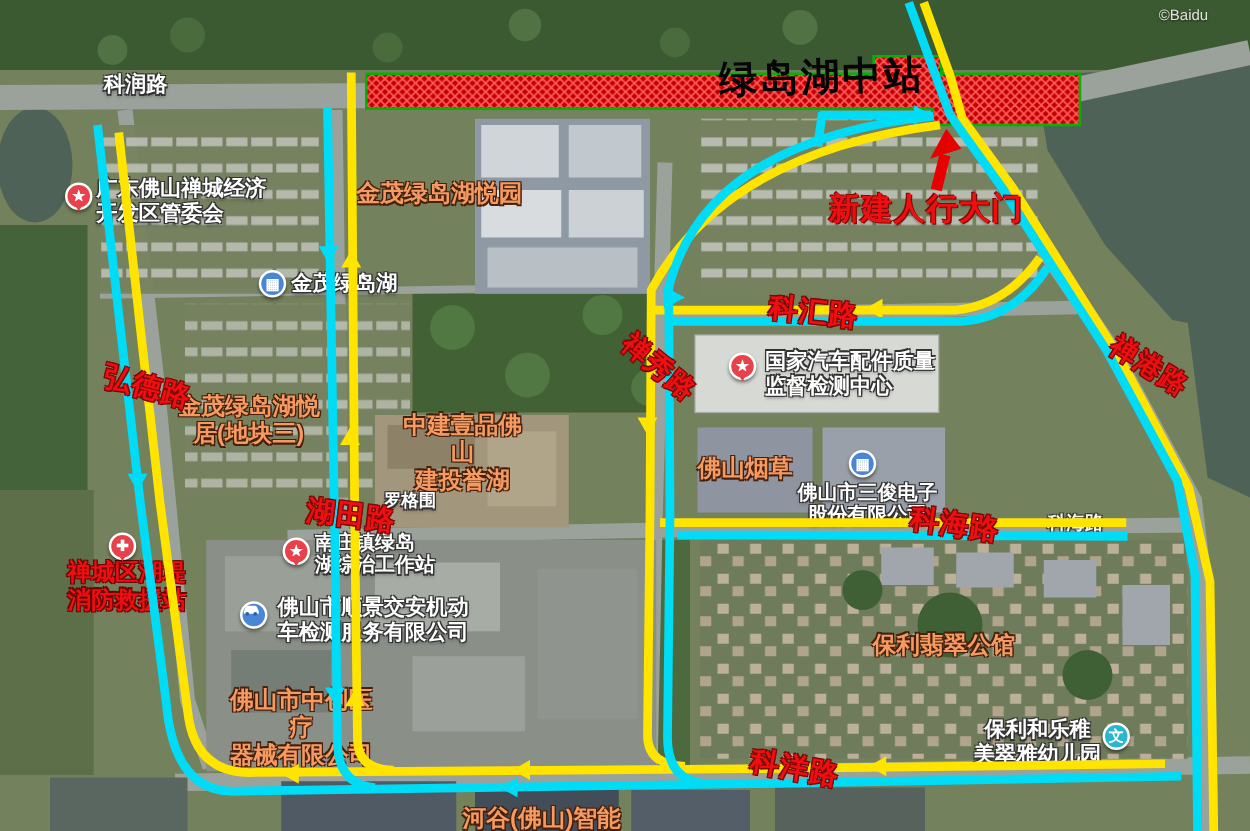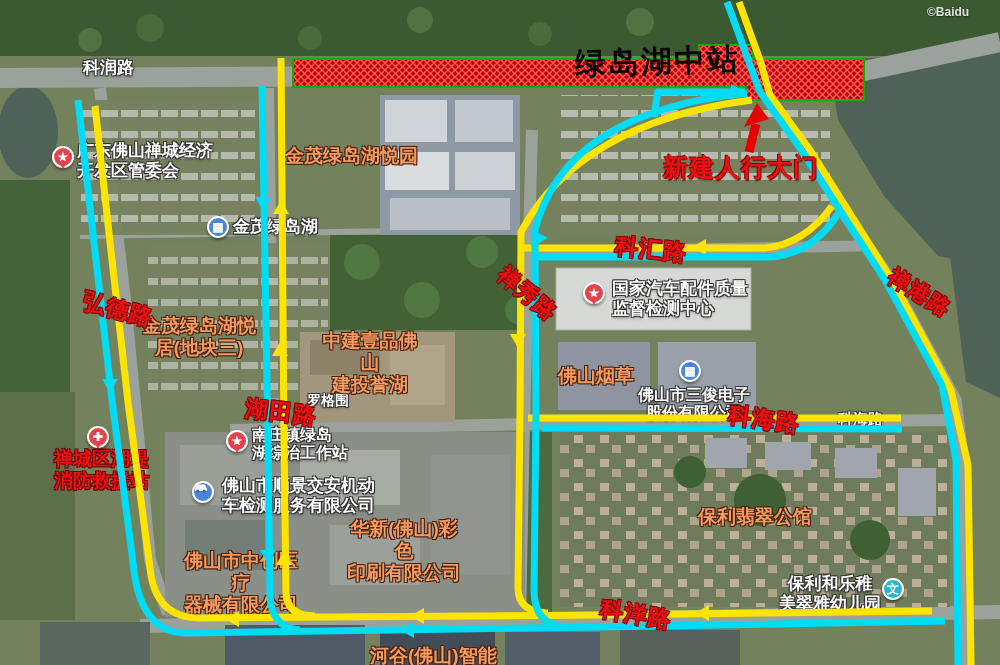--- a/index.html
+++ b/index.html
@@ -26,21 +26,21 @@
     color:var(--annotation-red,#e11);font-size:23px;letter-spacing:1px;
     text-shadow:-1px -1px 0 #7e0606,1px -1px 0 #7e0606,-1px 1px 0 #7e0606,1px 1px 0 #7e0606;
   }
   .red-poi{
     color:var(--annotation-red,#e11);font-size:19px;
     text-shadow:-1px -1px 0 #6b0404,1px -1px 0 #6b0404,-1px 1px 0 #6b0404,1px 1px 0 #6b0404;
   }
   .station-lbl{color:#050505;font-size:31px;letter-spacing:2px;transform:rotate(-1.5deg);}
   .gate-lbl{color:var(--annotation-red,#e11);font-size:25px;letter-spacing:1px;
     text-shadow:-1px -1px 0 #7e0606,1px 1px 0 #7e0606,0 2px 2px rgba(0,0,0,.3);}
-  .watermark{color:rgba(255,255,255,.85);font-size:12px;font-weight:bold;
+  .watermark{color:rgba(255,255,255,.85);font-size:12px;font-weight:normal;
     text-shadow:0 1px 2px rgba(0,0,0,.6);}
   .ctr{text-align:center;}
   
   .poi{
     position:absolute;width:22px;height:22px;border-radius:50%;
     display:flex;align-items:center;justify-content:center;
     color:#fff;font-size:12px;font-weight:bold;border:2px solid #fff;
     box-shadow:0 2px 3px rgba(0,0,0,.45);box-sizing:border-box;z-index:1;
   }
   .poi-red{background:#e8414b;}
@@ -199,22 +199,20 @@
       </div>
     <div class="lbl red-poi" style="left:54px;top:448px;">禅城区湖堤
 消防救援站</div>
 
     <div class="lbl orange-lbl ctr" style="left:140px;top:315px;width:118px;">金茂绿岛湖悦
 居(地块三)</div>
     <div class="lbl orange-lbl" style="left:285px;top:145px;">金茂绿岛湖悦园</div>
     <div class="lbl orange-lbl ctr" style="left:314px;top:330px;width:112px;">中建壹品佛山
 建投誉湖</div>
     <div class="lbl orange-lbl" style="left:558px;top:365px;">佛山烟草</div>
-    <div class="lbl orange-lbl ctr" style="left:345px;top:518px;width:118px;">华新(佛山)彩色
-印刷有限公司</div>
     <div class="lbl orange-lbl ctr" style="left:146px;top:550px;width:126px;margin-left:32px;">佛山市中创医疗
 器械有限公司</div>
     <div class="lbl orange-lbl" style="left:698px;top:506px;">保利翡翠公馆</div>
     <div class="lbl orange-lbl" style="left:370px;top:645px;">河谷(佛山)智能</div>
   </div>
 
   <svg class="layer" id="route-svg" viewBox="0 0 1000 665" width="1000" height="665">
     <defs>
       <pattern id="hatch" width="7" height="7" patternUnits="userSpaceOnUse">
         <rect width="7" height="7" style="fill:var(--zone-red,#c20000)"></rect>

